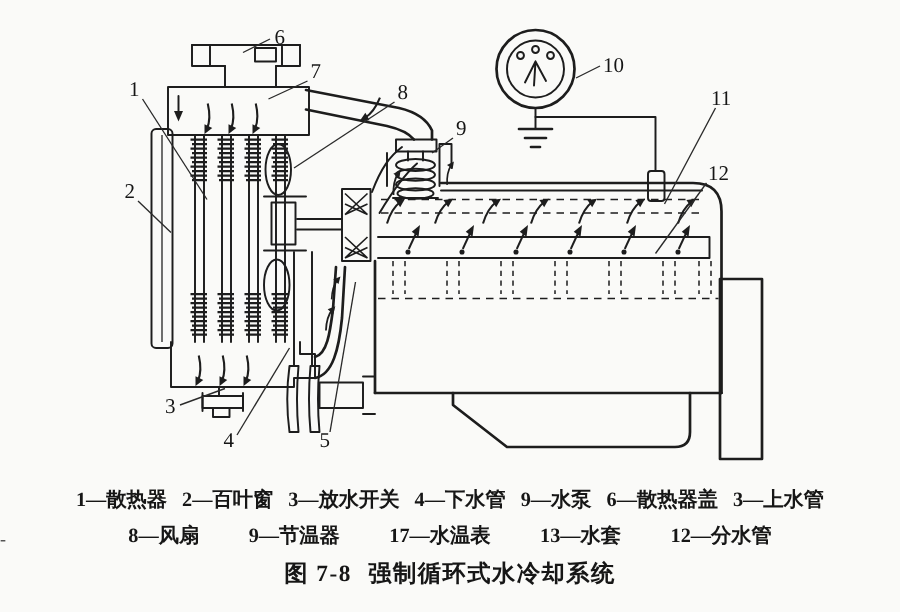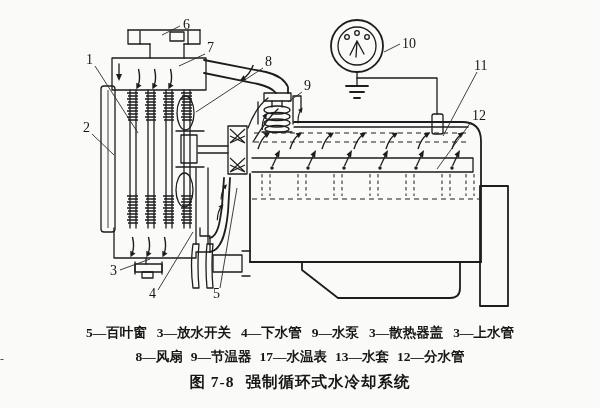--- a/index.html
+++ b/index.html
@@ -18,21 +18,21 @@
   svg .thin{stroke:#2a2a2a;stroke-width:0.9;fill:none;}
   svg .dash{stroke:#1d1d1d;stroke-width:1.1;fill:none;stroke-dasharray:5 4;}
   svg .dashv{stroke:#1d1d1d;stroke-width:1;fill:none;stroke-dasharray:3.5 3;}
   svg .fill{fill:#1d1d1d;stroke:none;}
   svg text{font-family:"Liberation Serif","DejaVu Serif",serif;font-size:14px;fill:#151515;}
   .legend{
     position:absolute;left:0;top:322px;width:600px;
     text-align:center;font-weight:600;color:#161616;
   }
   .legend-row1{display:flex;justify-content:center;gap:10px;font-size:13.5px;line-height:22px;white-space:nowrap;}
-  .legend-row2{display:flex;justify-content:center;gap:8px;font-size:13.5px;line-height:22px;margin-top:2px;white-space:nowrap;}
+  .legend-row2{display:flex;justify-content:center;gap:33px;font-size:13.5px;line-height:22px;margin-top:2px;white-space:nowrap;}
   .caption{margin-top:4px;font-size:15.5px;font-weight:700;letter-spacing:1px;}
   .caption .figno{margin-right:11px;}
   .artifact{position:absolute;left:0;top:352px;font-size:12px;color:#444;}
 </style>
 </head>
 <body>
 
 <div class="fig-wrap">
 
 <svg width="600" height="320" viewBox="0 0 600 320">
@@ -239,25 +239,26 @@
     <text x="402" y="48">10</text>
     <path class="thin" d="M477,72 L443,136"></path>
     <text x="474" y="70">11</text>
     <path class="thin" d="M471,122 L437,169"></path>
     <text x="472" y="120">12</text>
   </g>
 </svg>
 
 <div class="legend">
   <div class="legend-row1">
-    <span>5—百叶窗</span>
+    <span>1—散热器</span>
+    <span>2—百叶窗</span>
     <span>3—放水开关</span>
     <span>4—下水管</span>
     <span>9—水泵</span>
-    <span>3—散热器盖</span>
+    <span>6—散热器盖</span>
     <span>3—上水管</span>
   </div>
   <div class="legend-row2">
     <span>8—风扇</span>
     <span>9—节温器</span>
     <span>17—水温表</span>
     <span>13—水套</span>
     <span>12—分水管</span>
   </div>
   <div class="caption">

